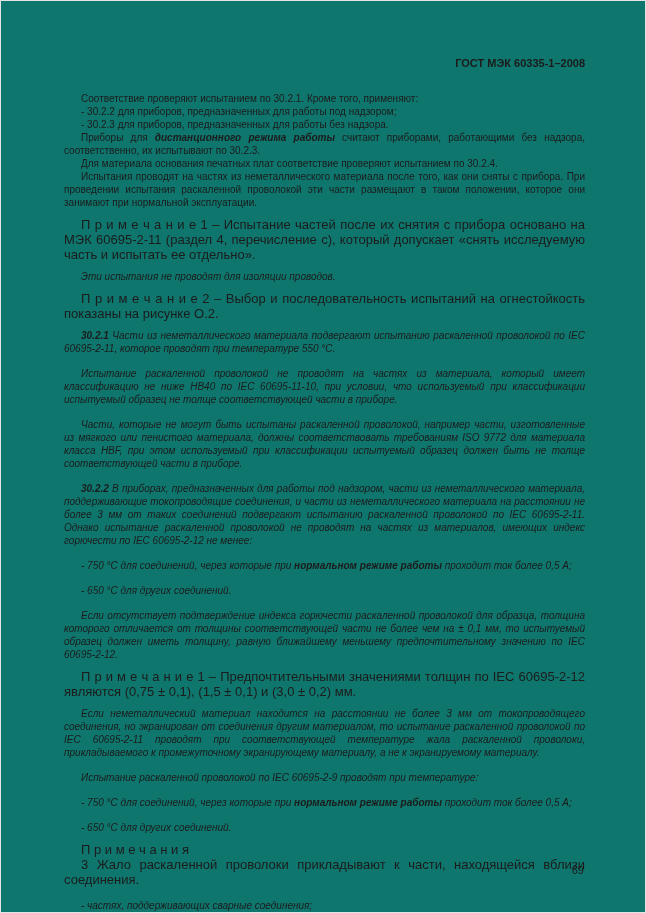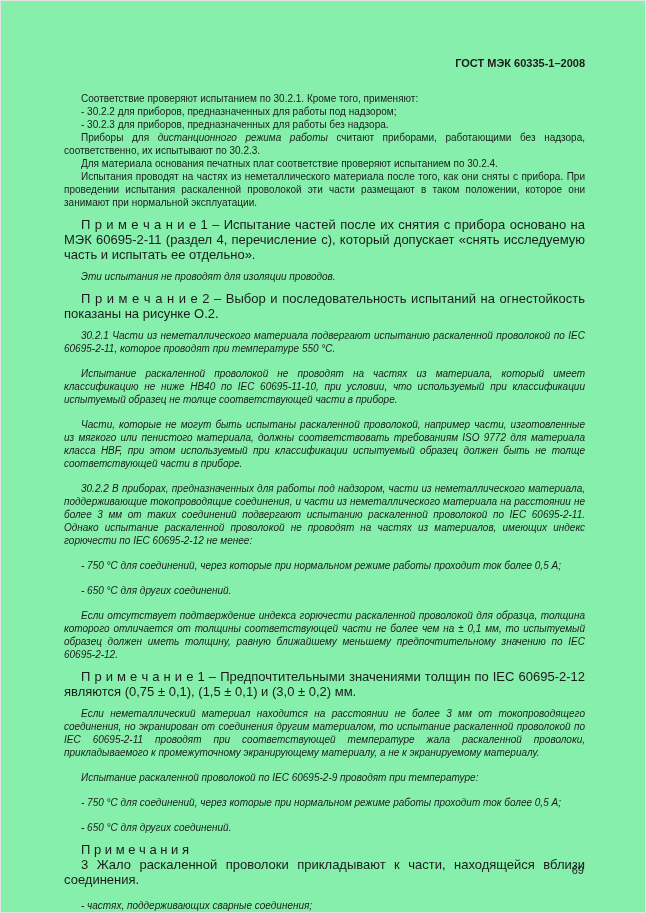--- a/index.html
+++ b/index.html
@@ -1,20 +1,20 @@
 <!DOCTYPE html>
 <html lang="ru"><head>
 <meta charset="utf-8">
 <style>
   html, body { margin: 0; padding: 0; background: #ffffff; }
   .page {
     position: relative;
     width: 646px;
     height: 913px;
-    background: #86efac;
+    background: #0f766e;
     box-sizing: border-box;
     border: 1px solid #e3e3e3;
     overflow: hidden;
     font-family: "Liberation Sans", sans-serif;
     color: #1b1b1b;
   }
   .content {
     position: absolute;
     left: 63px;
     top: 56px;
@@ -33,21 +33,21 @@
     line-height: 13px;
     text-align: justify;
     text-indent: 17px;
   }
   .para.req { font-style: italic; margin-top: 12px; }
   .para.note {
     font-size: 13px;
     line-height: 15px;
   }
   .para.gap { margin-top: 8px; }
-  .b { font-weight: normal; }
+  .b { font-weight: bold; }
   .i { font-style: italic; }
   .page-number {
     position: absolute;
     right: 61px;
     bottom: 36px;
     font-size: 11px;
     line-height: 12px;
     color: #1b1b1b;
   }
 </style>

